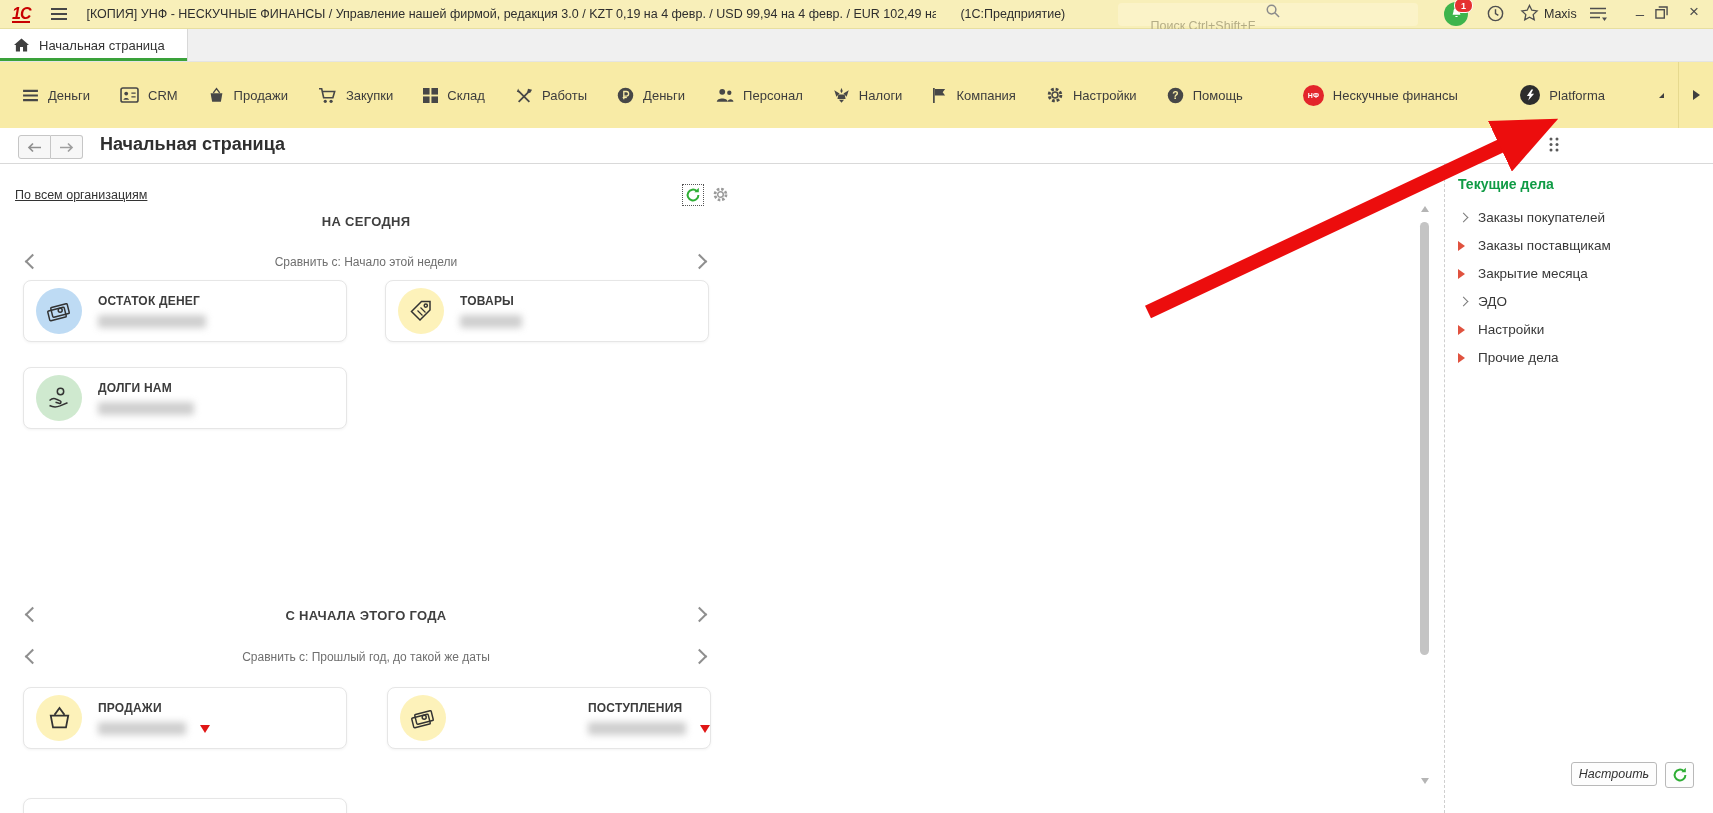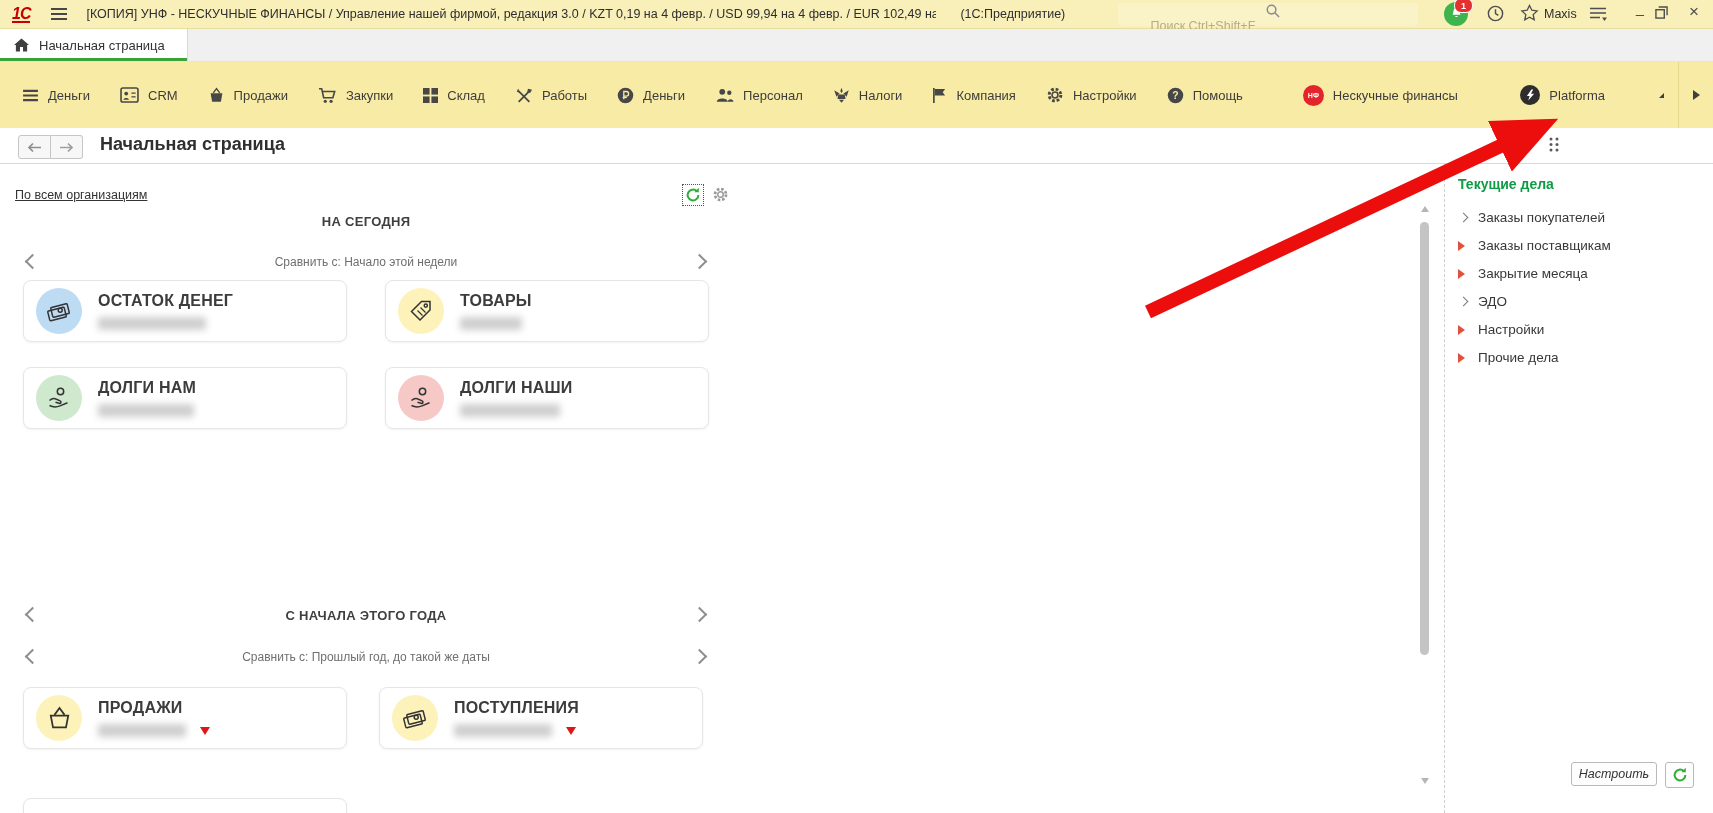--- a/index.html
+++ b/index.html
@@ -79,21 +79,21 @@
   .chvL{left:4px;border-left:2px solid #8f8f8f;border-bottom:2px solid #8f8f8f;transform:rotate(45deg);}
   .chvR{right:4px;border-top:2px solid #8f8f8f;border-right:2px solid #8f8f8f;transform:rotate(45deg);}
 
   .card{position:absolute;width:324px;height:62px;background:#fff;border:1px solid #e6e6e6;
         border-radius:8px;box-shadow:0 1px 3px rgba(0,0,0,.05);display:flex;align-items:center;
         box-sizing:border-box;cursor:pointer;}
   .cicon{width:46px;height:46px;border-radius:50%;margin-left:12px;display:flex;
          align-items:center;justify-content:center;flex:none;}
   .c-blue{background:#bedbf4;} .c-yel{background:#fdf2ba;} .c-grn{background:#cfe9cf;} .c-pink{background:#f6c9c6;}
   .cbody{margin-left:16px;display:flex;flex-direction:column;}
-  .clabel{font-size:16px;font-weight:bold;color:#3c3c3c;letter-spacing:.2px;}
+  .clabel{font-size:12px;font-weight:bold;color:#3c3c3c;letter-spacing:.2px;}
   .vrow{display:flex;align-items:center;margin-top:7px;}
   .mask{height:13px;border-radius:2px;background:#9e9e9e;filter:blur(3.5px);opacity:.5;}
   .trend-down{width:0;height:0;border-left:5px solid transparent;border-right:5px solid transparent;
               border-top:8px solid #e01616;margin-left:14px;}
 
   
   .scrollcol{position:absolute;left:1419px;top:0;width:11px;height:100%;}
   .sc-up{position:absolute;left:2px;top:42px;width:0;height:0;border-left:4px solid transparent;
          border-right:4px solid transparent;border-bottom:6px solid #b5b5b5;cursor:pointer;}
   .sc-thumb{position:absolute;left:1px;top:58px;width:9px;height:433px;background:#c4c4c4;
@@ -422,37 +422,20 @@
             </svg>
         </div>
         <div class="cbody">
           <div class="clabel">ДОЛГИ НАМ</div>
           <div class="vrow">
               <span class="mask" style="width:96px;"></span>
             </div>
         </div>
       </div>
 
-      <div class="card" style="left:362px;top:203px;">
-        <div class="cicon c-pink">
-          <svg width="26" height="26" viewBox="0 0 26 26">
-              <g fill="none" stroke="#333" stroke-width="1.5">
-                <circle cx="14.5" cy="6.5" r="3.2"></circle>
-                <path d="M3.5 15.5c2.5-2.2 4.8-2.4 7-1.2l3.6 1.6c1.6.8.8 3-1 2.4l-3.6-1"></path>
-                <path d="M3.5 20.5c3.5 1.8 7 1.8 10.5.4l7.5-3.2"></path>
-              </g>
-            </svg>
-        </div>
-        <div class="cbody">
-          <div class="clabel">ДОЛГИ НАШИ</div>
-          <div class="vrow">
-              <span class="mask" style="width:100px;"></span>
-            </div>
-        </div>
-      </div>
 
 
       <div class="sec-head" style="top:444px;">
         <span class="chvL"></span>
         <span>С НАЧАЛА ЭТОГО ГОДА</span>
         <span class="chvR"></span>
       </div>
       <div class="cmp-row" style="top:486px;">
         <span class="chvL"></span>
         <span>Сравнить с: Прошлый год, до такой же даты</span>
@@ -468,21 +451,21 @@
         </div>
         <div class="cbody">
           <div class="clabel">ПРОДАЖИ</div>
           <div class="vrow">
             <span class="mask" style="width:88px;"></span>
             <span class="trend-down"></span>
           </div>
         </div>
       </div>
 
-      <div class="card" style="left:356px;top:523px;">
+      <div class="card" style="left:364px;top:523px;justify-content:space-between;">
         <div class="cicon c-yel">
           <svg width="26" height="24" viewBox="0 0 26 24">
               <g fill="none" stroke="#333" stroke-width="1.5">
                 <rect x="2.5" y="10" width="17" height="10" rx="1" transform="rotate(-14 11 15)"></rect>
                 <rect x="5.5" y="6.5" width="17" height="10" rx="1" transform="rotate(-14 14 11.5)"></rect>
                 <circle cx="14.2" cy="11.3" r="2"></circle>
               </g>
             </svg>
         </div>
         <div class="cbody">

